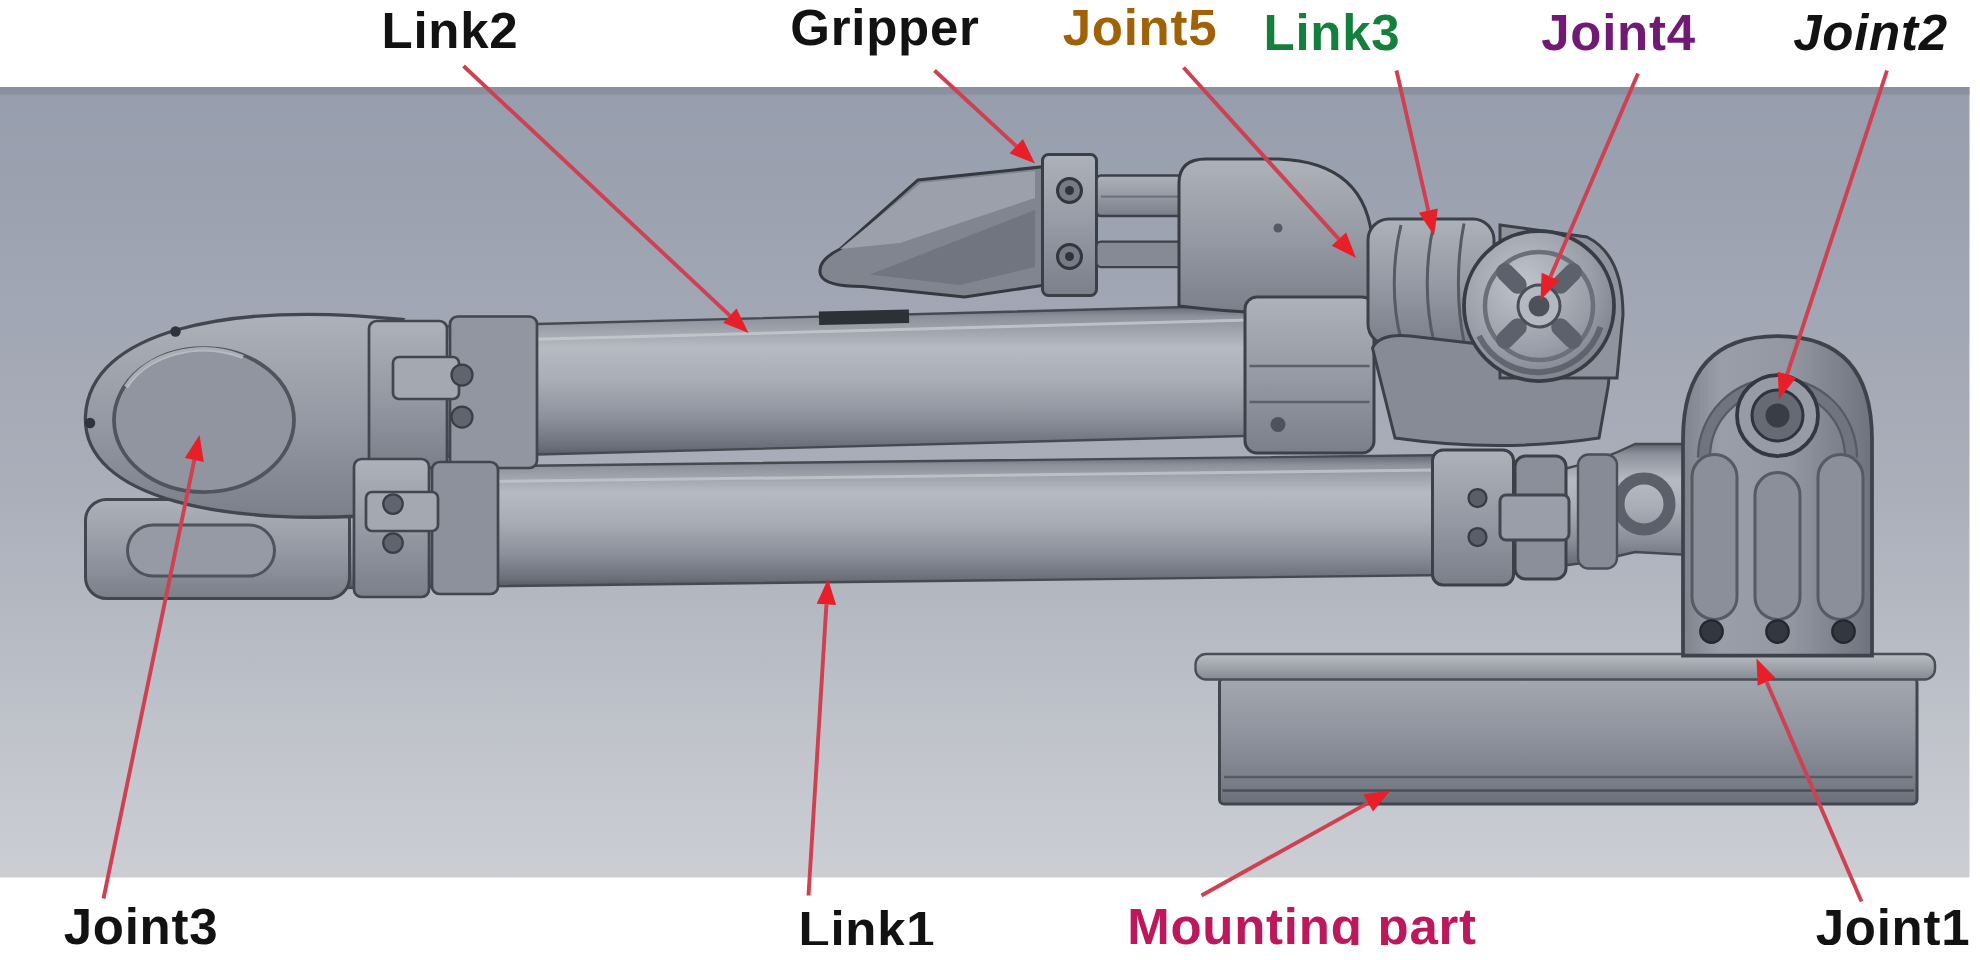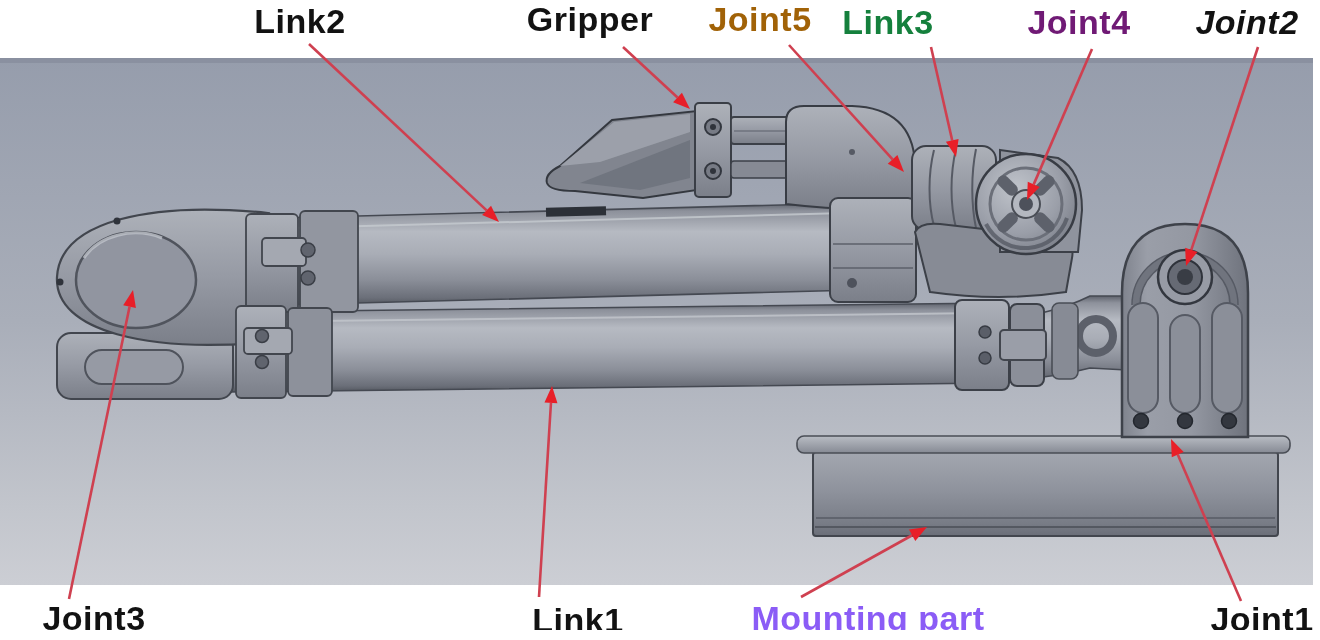--- a/index.html
+++ b/index.html
@@ -219,17 +219,17 @@
 
   <div id="labels-layer">
       <div class="diagram-label" style="left: 300px; top: 4px; color: rgb(18, 18, 18);">Link2</div>
       <div class="diagram-label" style="left: 590px; top: 2px; color: rgb(18, 18, 18);">Gripper</div>
       <div class="diagram-label" style="left: 760px; top: 2px; color: #a16207;">Joint5</div>
       <div class="diagram-label" style="left: 888px; top: 5px; color: #15803d;">Link3</div>
       <div class="diagram-label" style="left: 1079px; top: 5px; color: #701a75;">Joint4</div>
       <div class="diagram-label" style="left: 1247px; top: 5px; color: rgb(18, 18, 18); font-style: italic;">Joint2</div>
       <div class="diagram-label" style="left: 64px; top: 601px; color: rgb(18, 18, 18); margin-left: 30px;">Joint3</div>
       <div class="diagram-label" style="left: 560px; top: 603px; color: rgb(18, 18, 18); margin-left: 18px;">Link1</div>
-      <div class="diagram-label" style="left: 868px; top: 601px; color: #8b5cf6;">Mounting part</div>
+      <div class="diagram-label" style="left: 868px; top: 601px; color: #be185d;">Mounting part</div>
       <div class="diagram-label" style="left: 1262px; top: 602px; color: rgb(18, 18, 18);">Joint1</div>
     </div>
 
 </div>
 
 </body></html>

